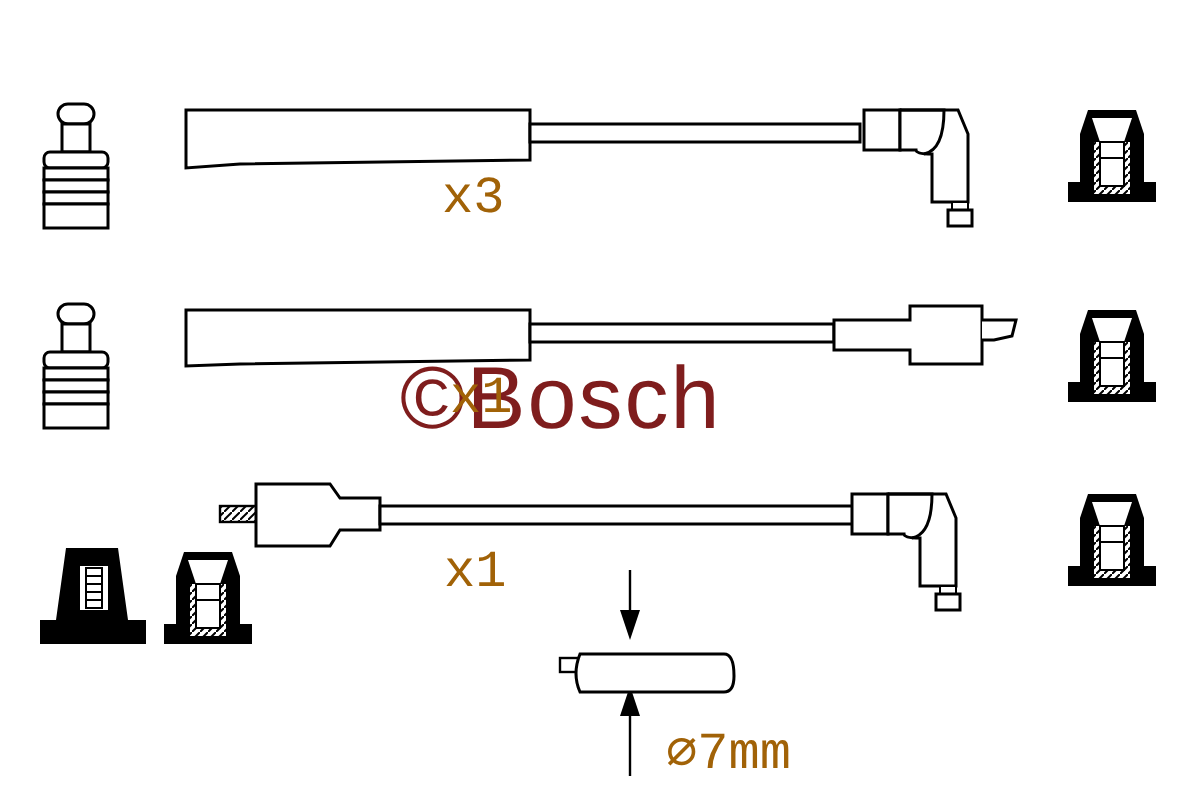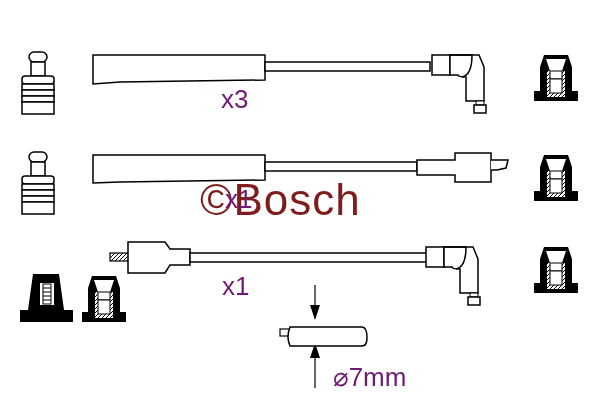--- a/index.html
+++ b/index.html
@@ -1,18 +1,18 @@
 <!DOCTYPE html>
 <html><head>
   <meta charset="utf-8">
   <style>
     html, body { margin: 0; padding: 0; background: #ffffff; }
     body { width: 600px; height: 400px; position: relative; overflow: hidden; font-family: "Liberation Sans", sans-serif; }
     #canvas { position: absolute; left: 0; top: 0; width: 600px; height: 400px; }
-    .lbl { position: absolute; font-family: Liberation Sans, sans-serif; color: #701a75; font-size: 26px; line-height: 1; }
+    .lbl { position: absolute; font-family: Liberation Mono, monospace; color: #a16207; font-size: 26px; line-height: 1; }
     .watermark { position: absolute; left: 200px; top: 178px; font-family: "Liberation Sans", sans-serif; font-weight: normal; font-size: 44px; color: #7f1d1d; letter-spacing: 1px; line-height: 1; }
   </style>
 </head>
 <body>
 
 <svg id="canvas" viewBox="0 0 600 400" xmlns="http://www.w3.org/2000/svg">
   <defs>
     <pattern id="hatch" width="4" height="4" patternUnits="userSpaceOnUse">
       <rect width="4" height="4" fill="#fff"></rect>
       <path d="M0,4 L4,0" stroke="#000" stroke-width="1"></path>

